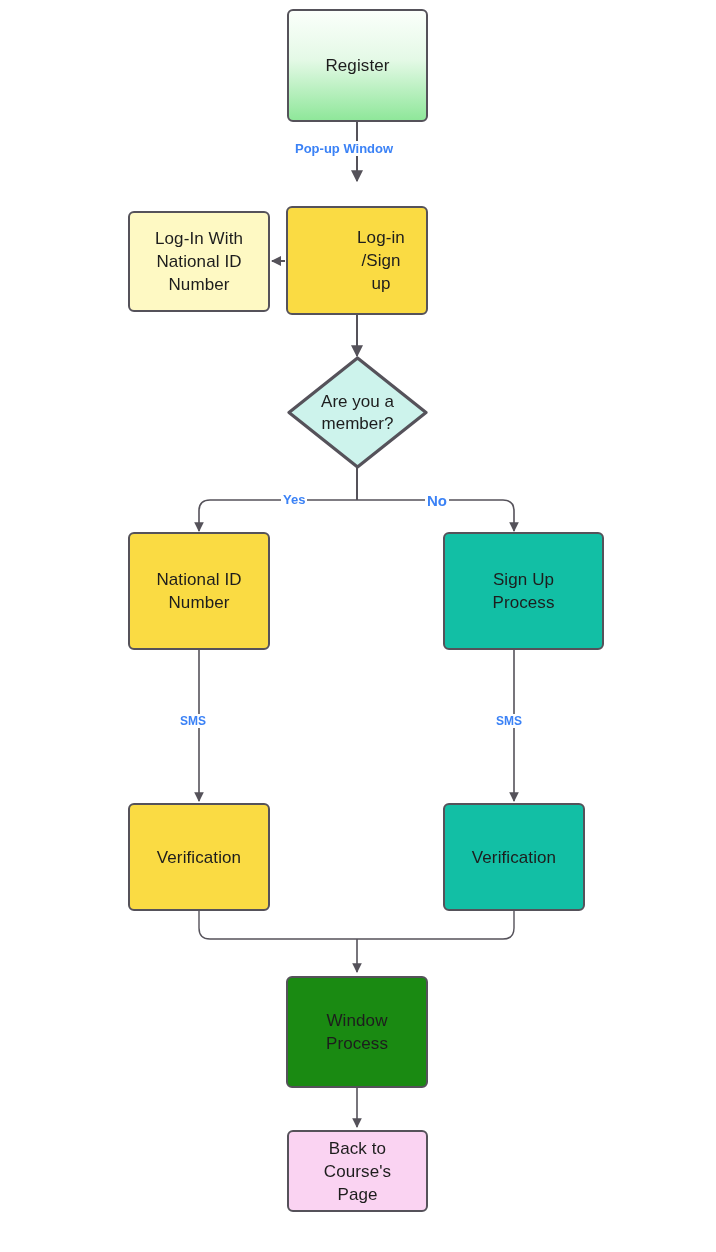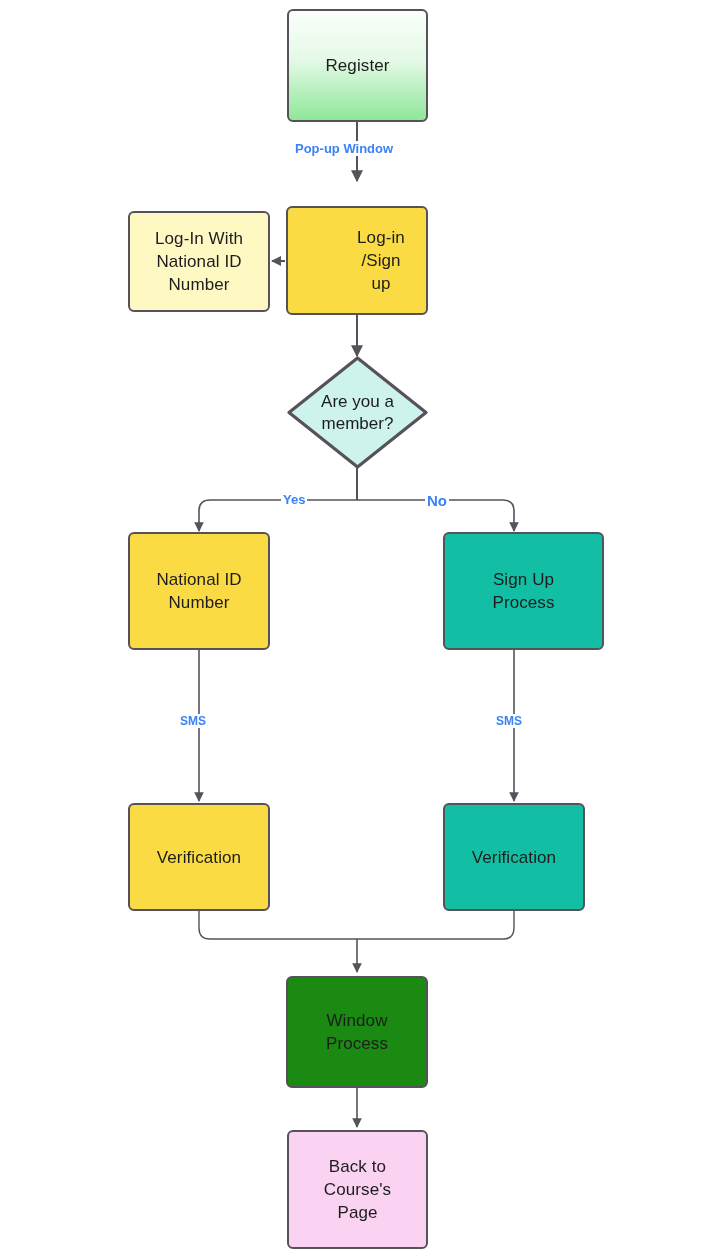--- a/index.html
+++ b/index.html
@@ -162,21 +162,21 @@
 
 <div class="node" style="left:443px; top:803px; width:142px; height:108px; background:#12bfa5;">
   <span class="node-label">Verification</span>
 </div>
 
 <div class="node" style="left:286px; top:976px; width:142px; height:112px; background:#1a8a12;">
   <span class="node-label">Window
 Process</span>
 </div>
 
-<div class="node" style="left:287px; top:1130px; width:141px; height:119px; background:#fad3f2;">
+<div class="node" style="left:287px; top:1130px; width:141px; height:82px; background:#fad3f2;">
   <span class="node-label">Back to
 Course's
 Page</span>
 </div>
 
 <div class="edge-label bold" style="left:293px; top:141px; font-size:13px;">Pop-up Window</div>
 
 <div class="edge-label bold" style="left:261px; top:492px; font-size:13px;margin-left:20px;">Yes</div>
 
 <div class="edge-label bold" style="left:425px; top:492px; font-size:15px;">No</div>

